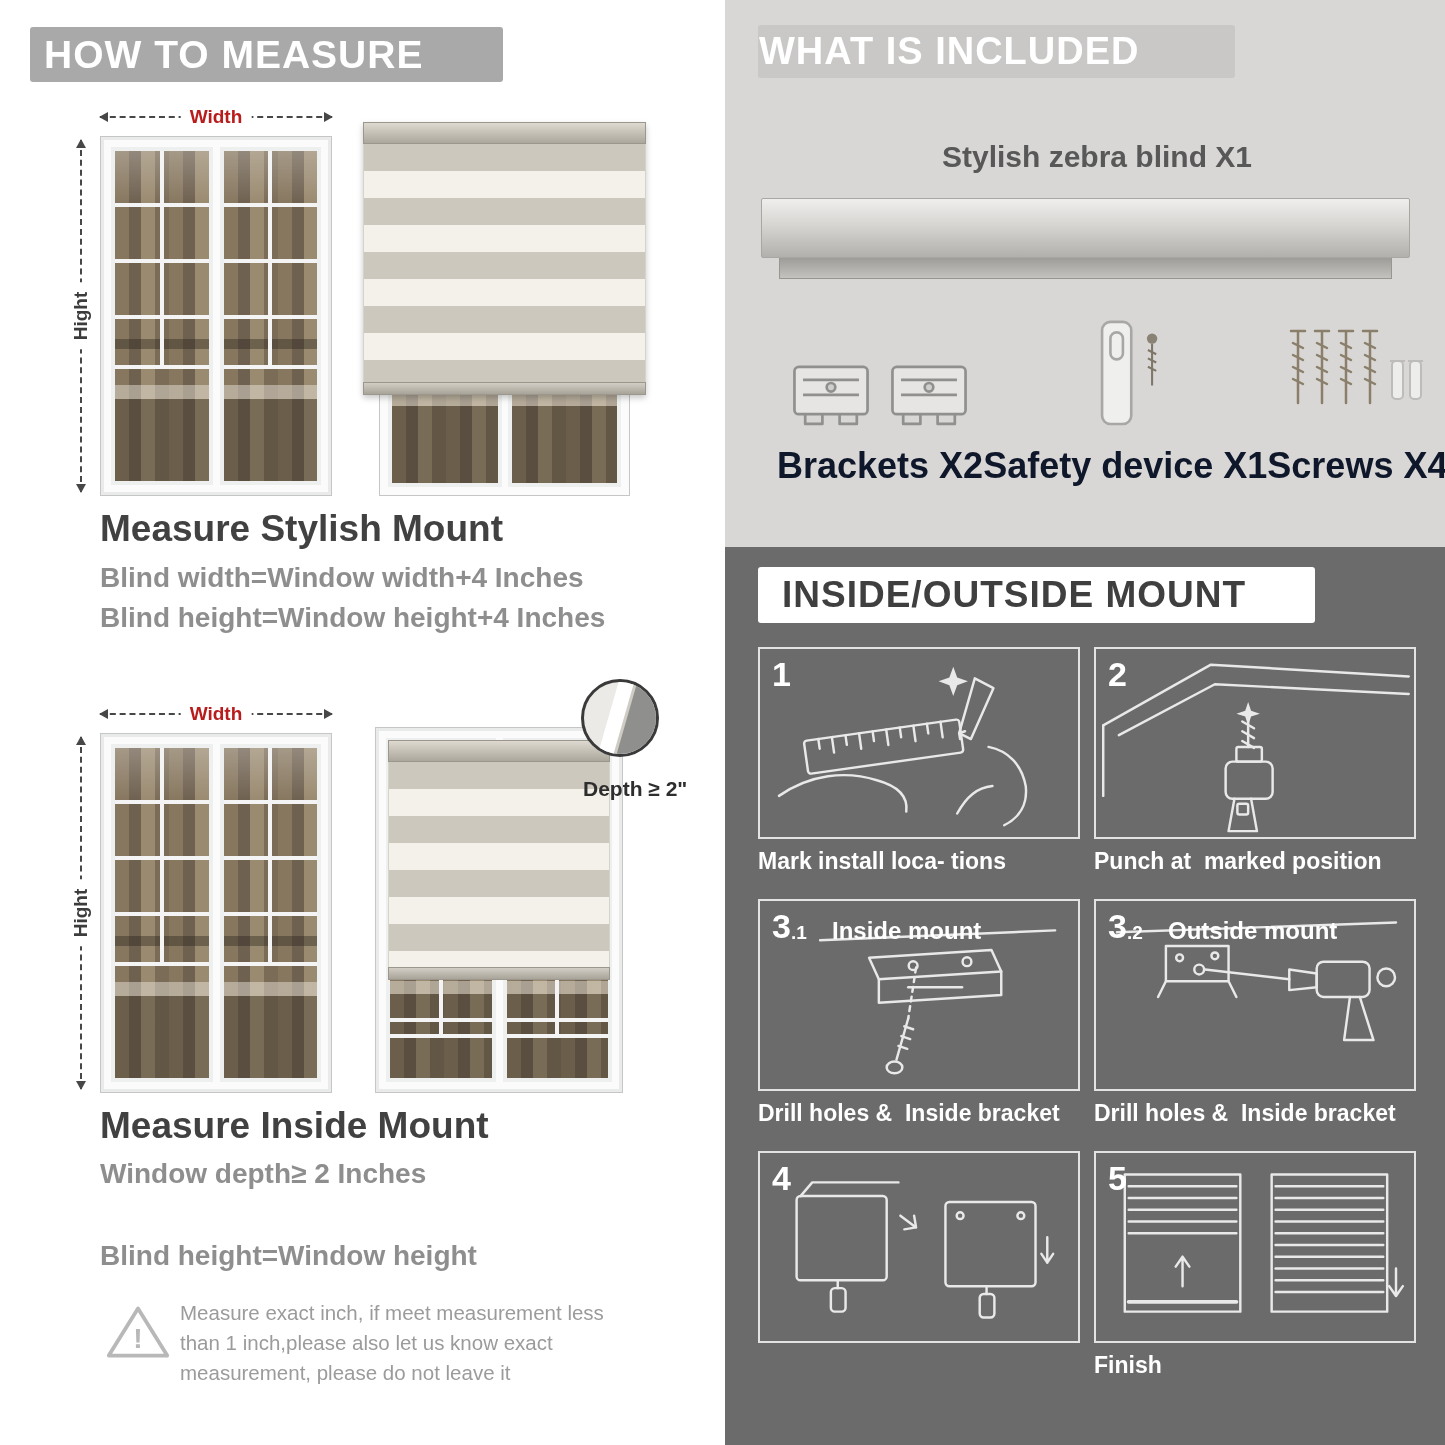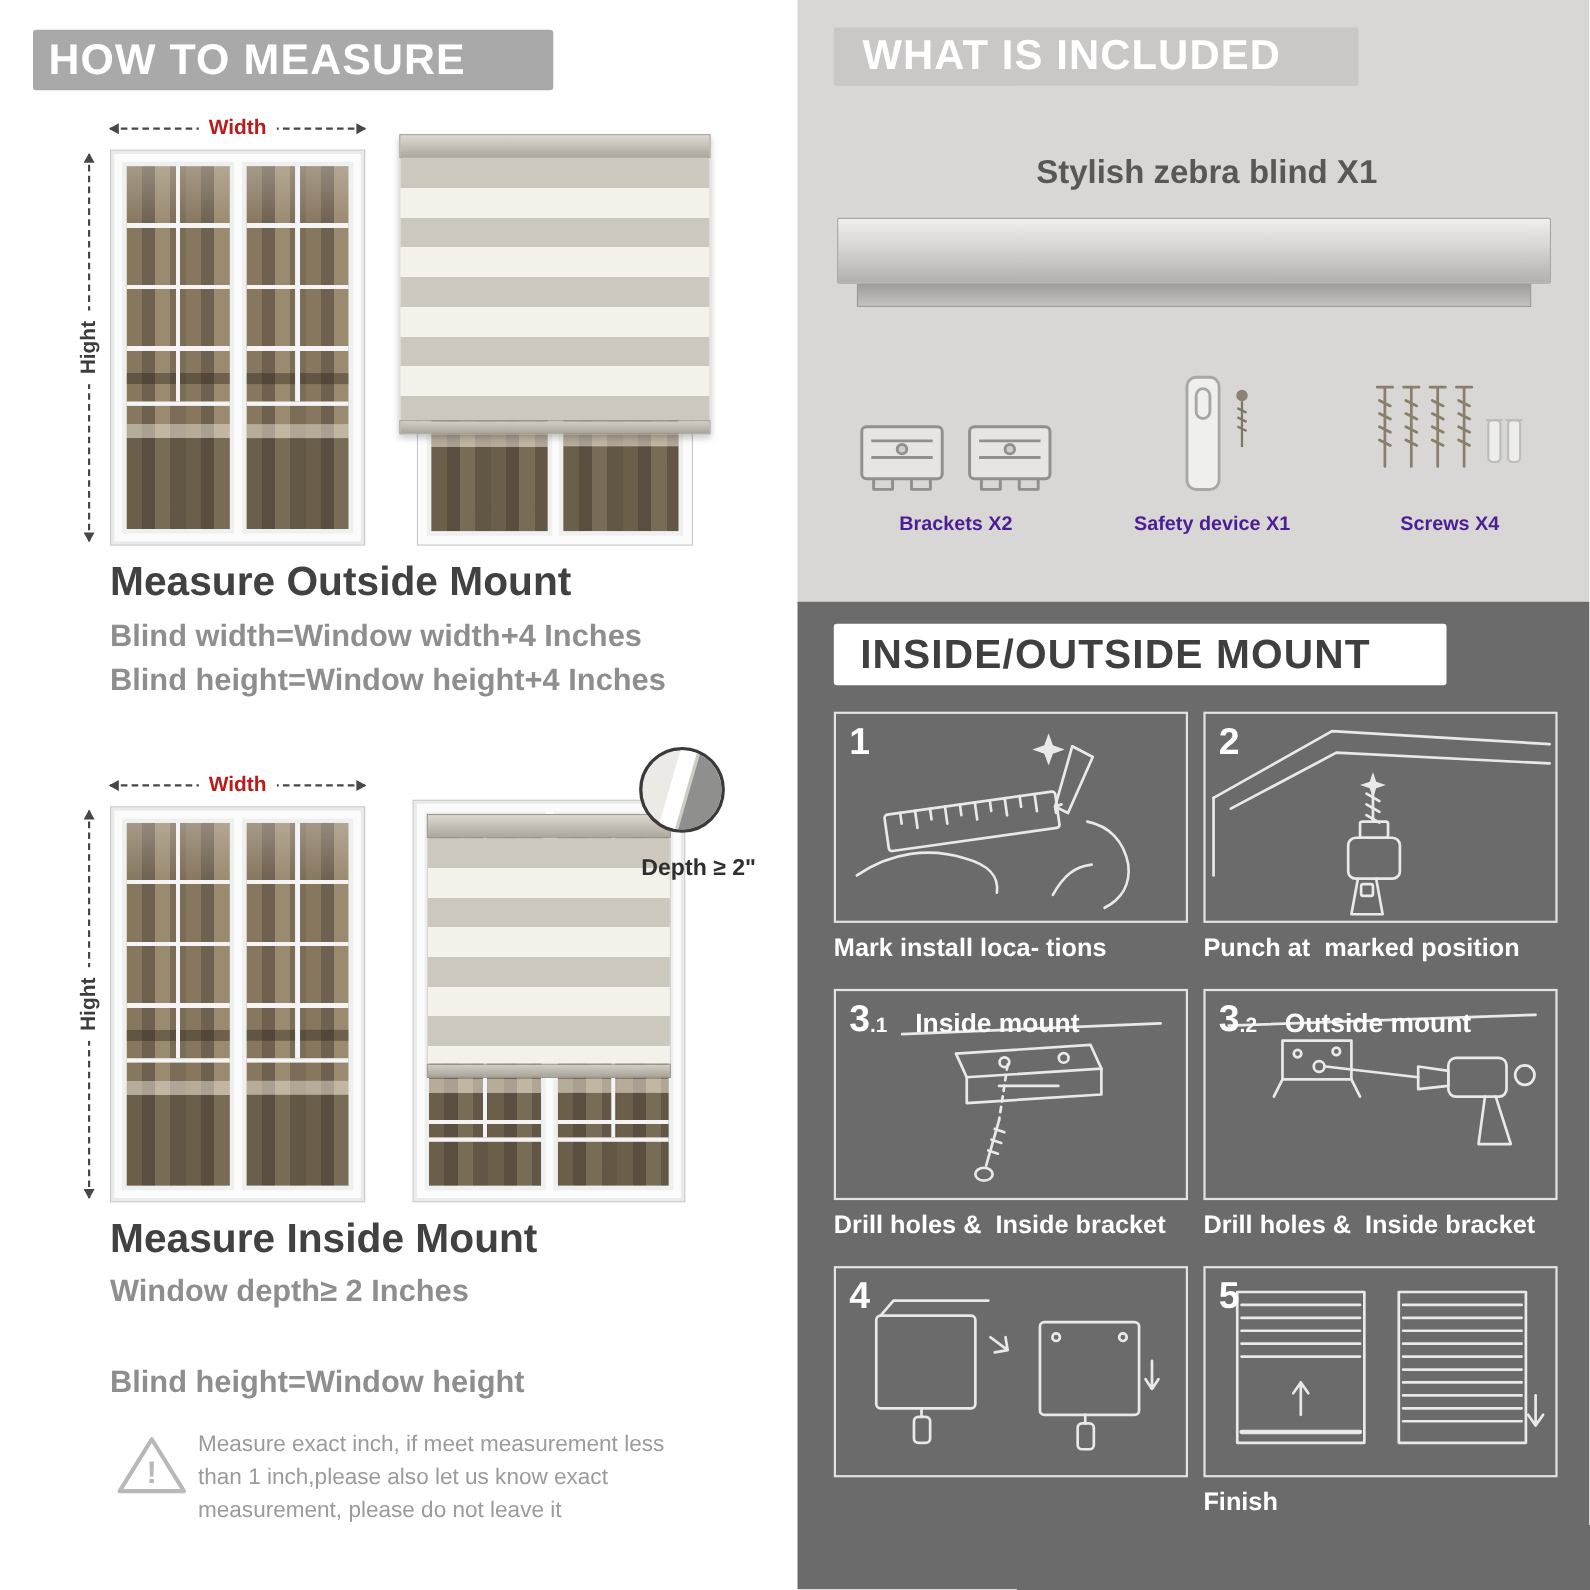--- a/index.html
+++ b/index.html
@@ -62,30 +62,30 @@
   .m-title { position:absolute; left:100px; font-size:37px; font-weight:bold; color:#414141; }
   .m-line  { position:absolute; left:100px; font-size:28px; font-weight:bold; color:#8e8e8e; }
 
   .warning-icon { position:absolute; left:105px; top:1302px; width:66px; height:60px; }
   .warning-text { position:absolute; left:180px; top:1298px; width:447px; font-size:20.5px; color:#9b9b9b; line-height:30px; }
 
   
   .right-col { position:absolute; left:725px; top:0; width:720px; height:1445px; }
   .included { position:absolute; left:0; top:0; width:720px; height:547px; background:#d8d7d5; }
   .wii-banner { position:absolute; left:33px; top:25px; width:477px; height:53px; background:#c9c8c6;
-    color:#fff; font-size:38px; font-weight:bold; line-height:53px; padding-left:26px; letter-spacing:1px; border-radius:3px; }
+    color:#fff; font-size:38px; font-weight:bold; line-height:53px; padding-left:1px; letter-spacing:1px; border-radius:3px; }
   .product-name { position:absolute; left:0; top:140px; width:100%; text-align:center; font-size:30px; font-weight:bold; color:#585858;margin-left:12px; }
   .hr-main { position:absolute; left:36px; top:198px; width:649px; height:60px; border:1px solid #a8a7a3; border-radius:2px;
     background:linear-gradient(180deg,#efeeec 0%,#d6d5d2 45%,#b1b0ac 100%); }
   .hr-sub  { position:absolute; left:54px; top:258px; width:613px; height:21px; border:1px solid #97968f; border-top:none;
     background:linear-gradient(180deg,#9d9c98,#c3c2be); }
   .items { position:absolute; left:0; right:0; top:322px; height:165px; display:flex; justify-content:space-between; align-items:flex-end; padding:0 52px; }
   .item { display:flex; flex-direction:column; align-items:center; }
   .item .icons { display:flex; align-items:flex-end; gap:12px; height:122px; }
-  .ilabel { margin-top:12px; font-size:18px; font-weight:bold; color:#4c1d95; white-space:nowrap; }
+  .ilabel { margin-top:12px; font-size:36px; font-weight:bold; color:#0f172a; white-space:nowrap; }
 
   .mount { position:absolute; left:0; top:547px; width:720px; height:898px; background:#6b6b6b; }
   .mount-banner { position:absolute; left:33px; top:20px; width:557px; height:56px; background:#ffffff;
     color:#3f3f3f; font-size:37px; font-weight:bold; line-height:56px; padding-left:24px; letter-spacing:1px; border-radius:3px; }
   .steps { position:absolute; left:33px; top:100px; width:660px; display:grid; grid-template-columns:322px 322px; column-gap:14px; row-gap:24px; }
   .panel { position:relative; width:322px; height:192px; border:2px solid #e3e3e3; background:#6b6b6b; }
   .panel svg { position:absolute; inset:0; width:100%; height:100%; }
   .num { position:absolute; left:12px; top:6px; display:flex; align-items:flex-start; color:#fff; font-weight:bold; }
   .num .n  { font-size:34px; }
   .num .ns { font-size:19px; margin-top:15px; }
@@ -121,21 +121,21 @@
           <div class="sash"></div>
         </div>
         <div class="bo-roll">
           <div class="cassette"></div>
           <div class="stripes"></div>
           <div class="rail"></div>
         </div>
       </div>
     </div>
 
-    <div class="m-title" style="top:508px;">Measure Outside Mount</div>
+    <div class="m-title" style="top:508px;">Measure Stylish Mount</div>
     <div class="m-line" style="top:562px;">Blind width=Window width+4 Inches</div>
     <div class="m-line" style="top:602px;">Blind height=Window height+4 Inches</div>
 
     <div class="fig fig-in">
       <div class="mh" style="left:22px; top:16px; width:232px;">
         <span>Width</span>
       </div>
       <div class="mv" style="left:2px; top:40px; height:352px;">
         <span>Hight</span>
       </div>

